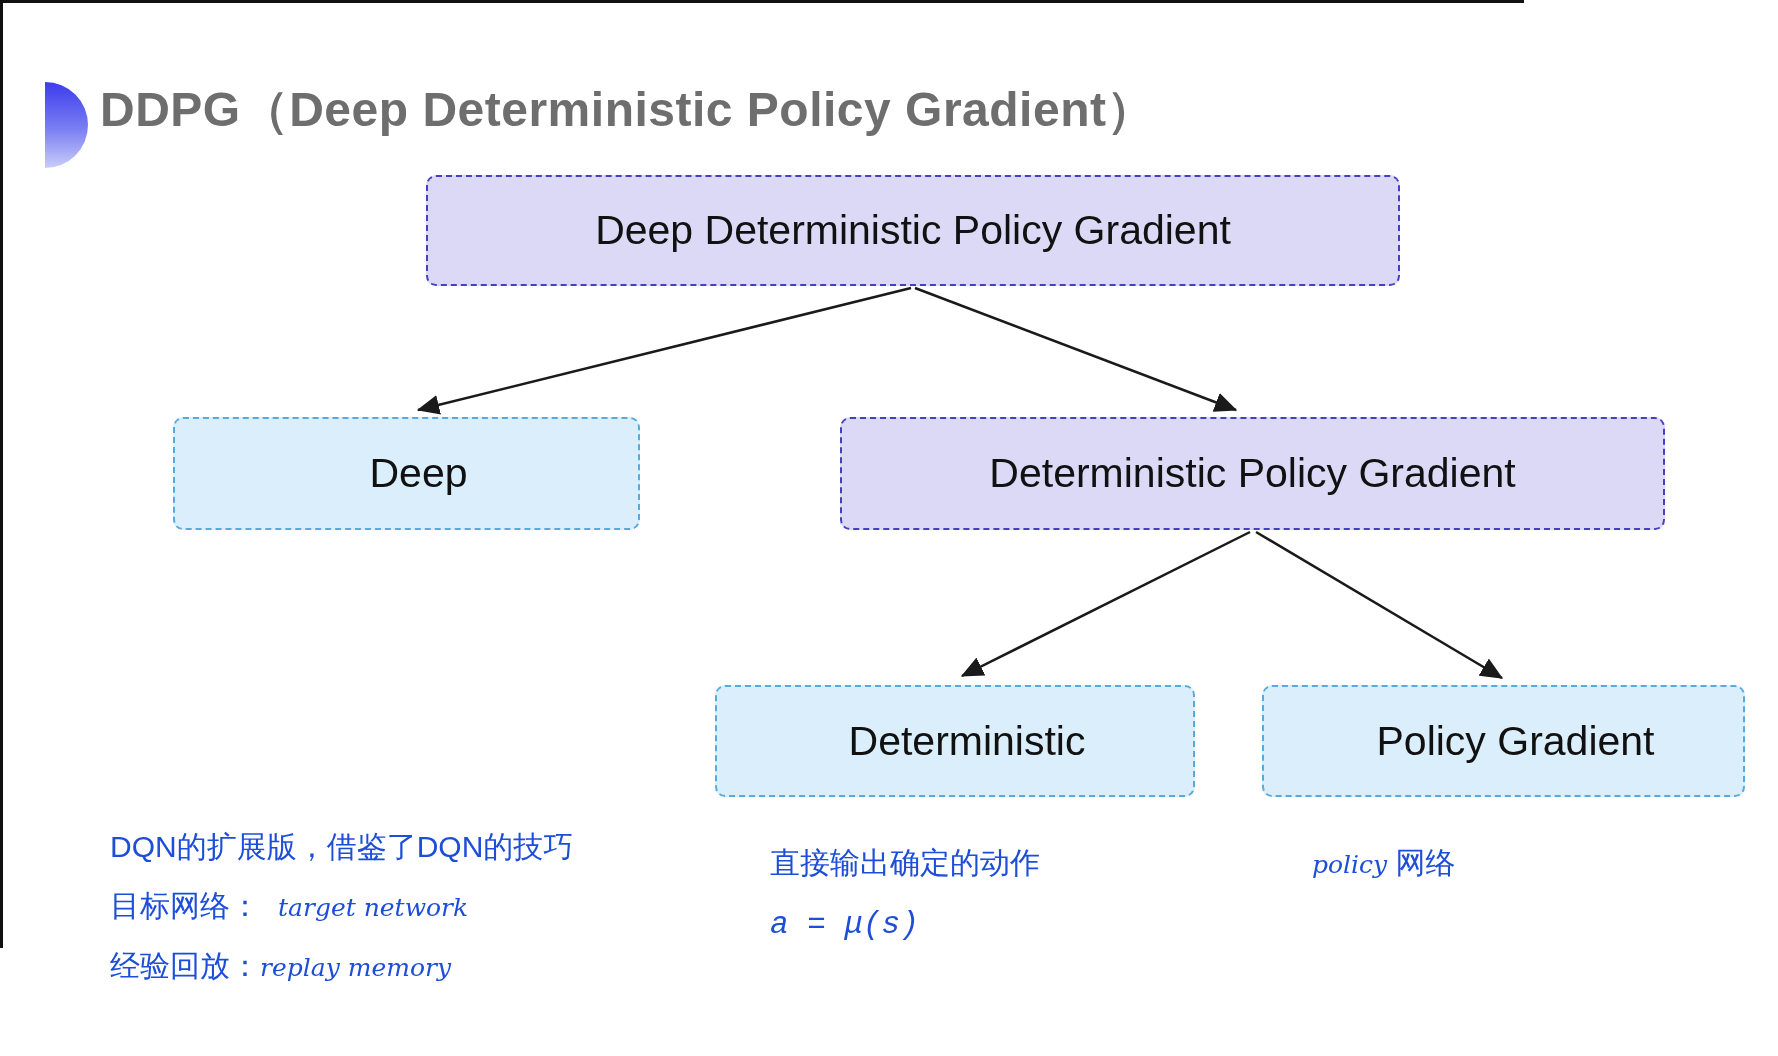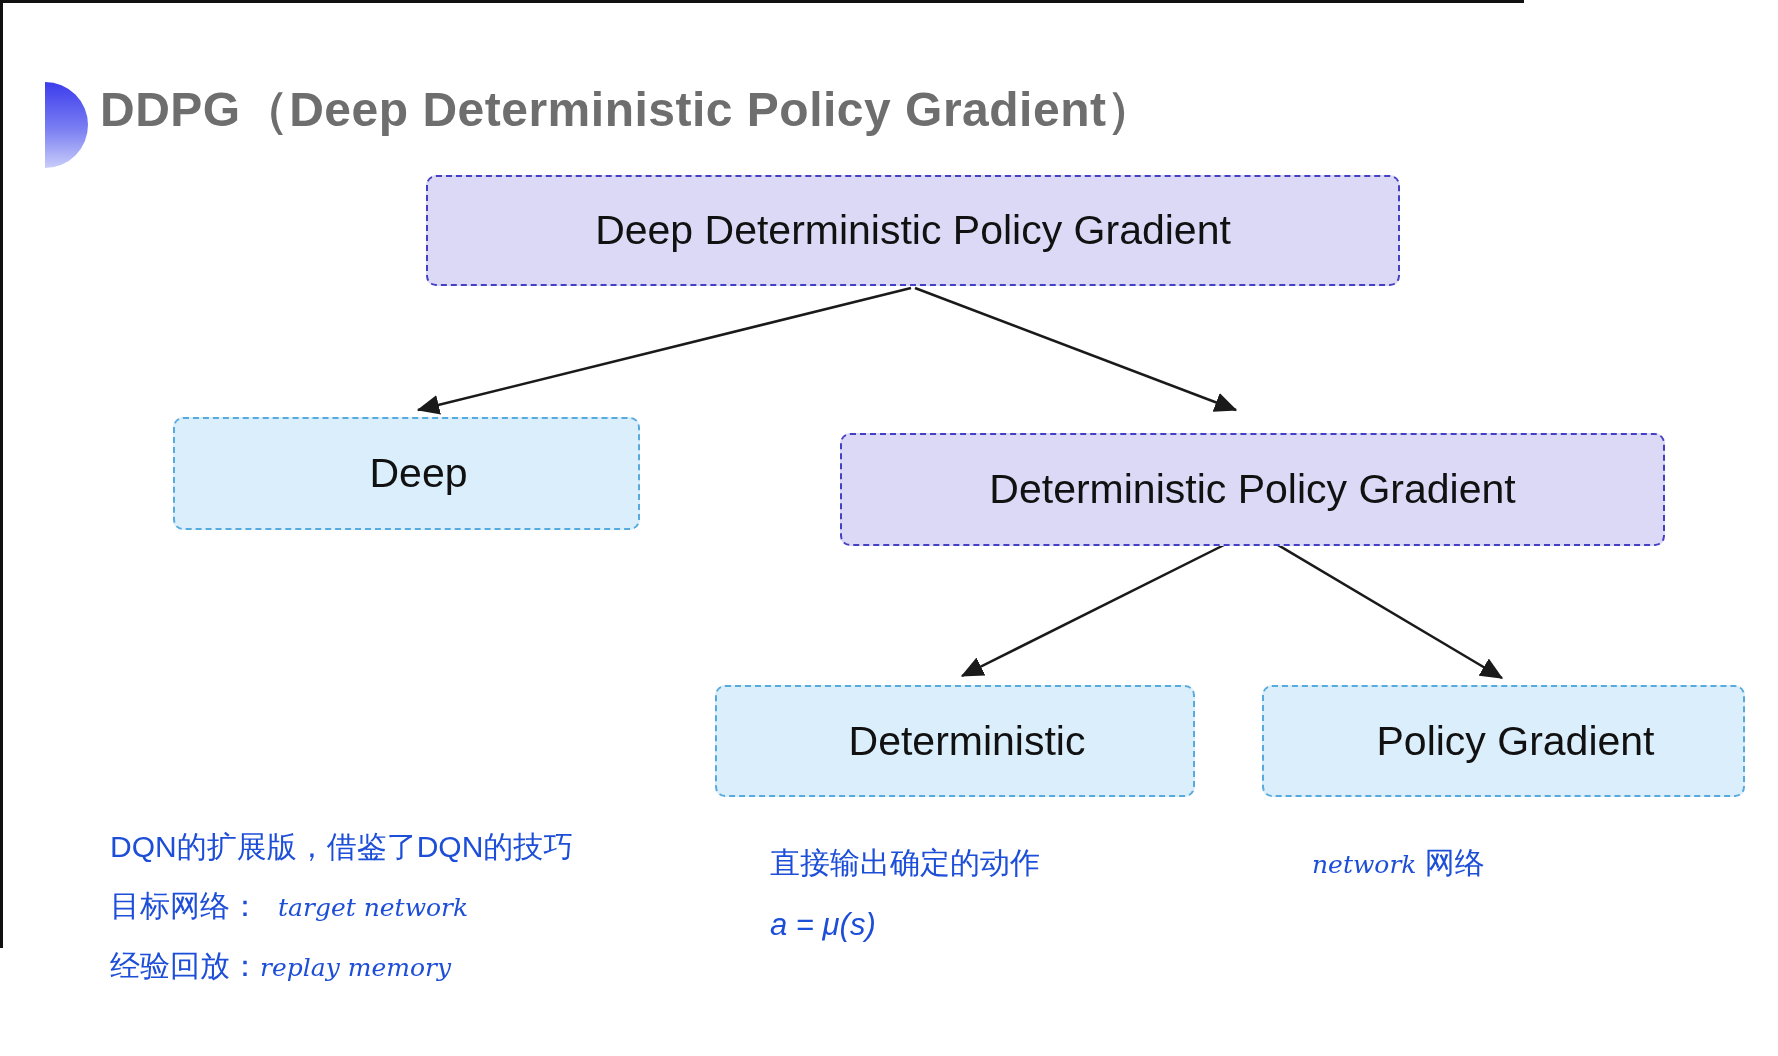--- a/index.html
+++ b/index.html
@@ -26,37 +26,37 @@
   
   .node{
     position:absolute;display:flex;align-items:center;justify-content:center;
     border-radius:10px;font-size:41px;font-weight:500;color:#111;
     box-sizing:border-box;white-space:nowrap;
   }
   .node.purple{background:#dcd9f7;border:2.5px dashed #4440c4;}
   .node.cyan{background:#daeefb;border:2.5px dashed #57aade;padding-left:24px;}
   .n-root{left:426px;top:175px;width:974px;height:111px;}
   .n-deep{left:173px;top:417px;width:467px;height:113px;}
-  .n-dpg{left:840px;top:417px;width:825px;height:113px;margin-top:16px;}
+  .n-dpg{left:840px;top:417px;width:825px;height:113px;}
   .n-det{left:715px;top:685px;width:480px;height:112px;}
   .n-pg{left:1262px;top:685px;width:483px;height:112px;}
 
   
   .arrows{position:absolute;left:0;top:0;width:1778px;height:1056px;pointer-events:none;}
 
   
   .note{position:absolute;text-align:left;color:#1d4ed8;}
   .note-left{left:110px;top:832px;width:610px;}
   .note-mid{left:770px;top:848px;width:480px;}
   .note-right{left:1312px;top:848px;width:400px;}
   .note .zh{font-size:30px;line-height:1;}
   .note .row{margin-bottom:29px;}
   .note .row:last-child{margin-bottom:0;}
   .em{font-family:"DejaVu Serif","Liberation Serif",serif;font-style:italic;font-size:25px;}
-  .math{font-family:Liberation Sans, sans-serif;font-style:italic;font-size:31px;}
+  .math{font-family:Liberation Mono, monospace;font-style:italic;font-size:31px;}
   .gap{display:inline-block;width:18px;}
 </style>
 </head>
 <body>
 
 <div class="frame-top"></div>
 <div class="frame-left"></div>
 
 <div class="bullet"></div>
 <div class="title">DDPG（Deep Deterministic Policy Gradient）</div>
@@ -103,15 +103,15 @@
   </div>
 </div>
 
 <div class="note note-mid">
   <div class="row zh">直接输出确定的动作</div>
   <div class="row math">a = μ(s)</div>
 </div>
 
 <div class="note note-right">
   <div class="row">
-    <span class="em">network</span><span class="zh"> 网络</span>
+    <span class="em">policy</span><span class="zh"> 网络</span>
   </div>
 </div>
 
 </body></html>

